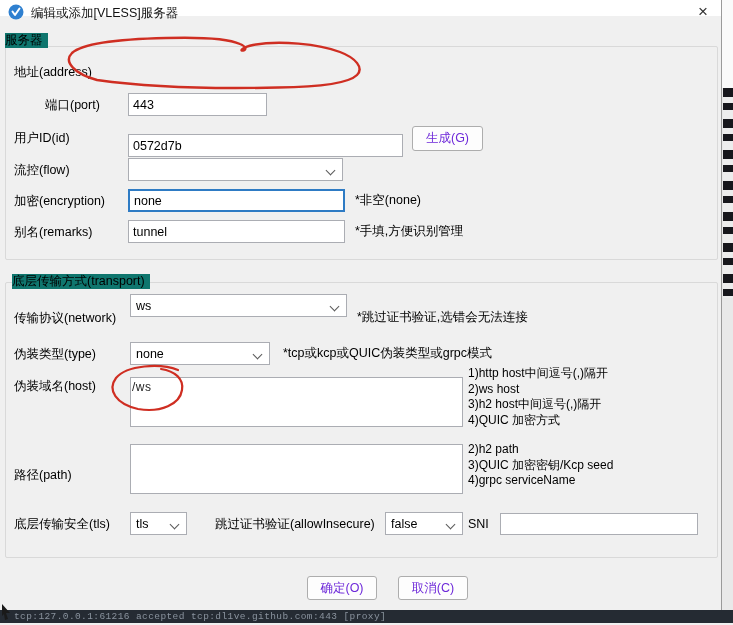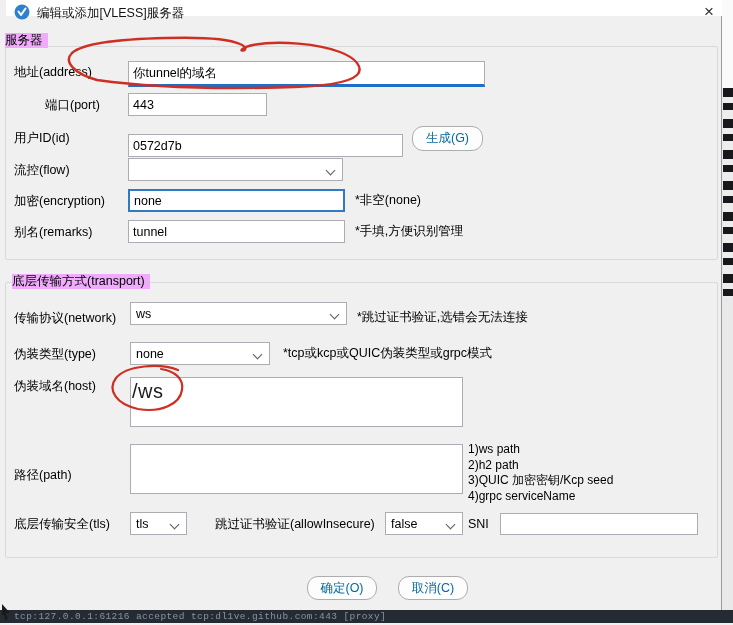--- a/index.html
+++ b/index.html
@@ -11,41 +11,41 @@
   }
   html,body{margin:0;padding:0;background:#888;}
   .canvas{
     position:relative;width:733px;height:625px;overflow:hidden;
     background:#f0f0f0;
     font-family:"Liberation Sans","DejaVu Sans",sans-serif;
     color:#000;
   }
   
   .dialog{position:absolute;left:0;top:0;width:722px;height:612px;background:#f0f0f0;border-right:1px solid #9a9a9a;box-sizing:border-box;}
-  .titlebar{position:absolute;left:6px;top:0;width:100%;height:16px;background:#ffffff;display:flex;align-items:center;}
+  .titlebar{position:absolute;left:0;top:0;width:100%;height:16px;background:#ffffff;display:flex;align-items:center;}
   .app-icon{position:absolute;left:8px;top:4px;width:16px;height:16px;}
   .win-title{position:absolute;left:31px;top:5px;font-size:12.5px;color:#111;white-space:nowrap;}
   .close-btn{position:absolute;right:4px;top:0;width:28px;height:24px;display:flex;align-items:center;justify-content:center;font-size:17px;color:#333;cursor:pointer;}
   
   .groupbox{position:absolute;border:1px solid #d9d9d9;border-radius:2px;background:transparent;}
-  .grouplabel{position:absolute;font-size:12.5px;background:#f0abfc;padding:0 5px 0 0;z-index:2;white-space:nowrap;line-height:15px;}
+  .grouplabel{position:absolute;font-size:12.5px;background:#0f766e;padding:0 5px 0 0;z-index:2;white-space:nowrap;line-height:15px;}
   
   .lbl,.hint{position:absolute;font-size:12.5px;white-space:nowrap;line-height:15px;}
   .txt{position:absolute;box-sizing:border-box;background:#fff;border:1px solid #abadb3;font-size:12.5px;padding:2px 4px;font-family:inherit;color:#000;outline:none;}
   .txt.addr{border-bottom:3px solid var(--accent_blue);}
   .txt.focused{border:2px solid var(--focus_blue);}
   .combo{position:absolute;box-sizing:border-box;background:#fff;border:1px solid #abadb3;display:flex;align-items:center;padding:0 20px 0 5px;font-size:12.5px;cursor:pointer;}
   .chev{position:absolute;right:8px;top:8px;width:6px;height:6px;border-right:1.5px solid #5a5a5a;border-bottom:1.5px solid #5a5a5a;transform:rotate(45deg);}
   .txtarea{position:absolute;box-sizing:border-box;background:#fff;border:1px solid #abadb3;resize:none;font-family:inherit;font-size:12.5px;padding:2px 4px;outline:none;}
-  .btn{position:absolute;box-sizing:border-box;background:#fdfdfd;border:1px solid #adadad;border-radius:11px;font-size:12.5px;font-family:inherit;display:flex;align-items:center;justify-content:center;cursor:pointer;color:#0369a1;}
+  .btn{position:absolute;box-sizing:border-box;background:#fdfdfd;border:1px solid #adadad;border-radius:3px;font-size:12.5px;font-family:inherit;display:flex;align-items:center;justify-content:center;cursor:pointer;color:#6d28d9;}
   .hints{position:absolute;font-size:12px;line-height:15.5px;}
   .hints div{white-space:nowrap;}
   
   .overlay-svg{position:absolute;left:0;top:0;width:733px;height:625px;z-index:60;pointer-events:none;}
-  .ws-note{position:absolute;left:132px;top:380px;font-size:20px;color:#1c1c1c;z-index:55;letter-spacing:0.5px;}
+  .ws-note{position:absolute;left:132px;top:380px;font-size:12px;color:#1c1c1c;z-index:55;letter-spacing:0.5px;}
   
   .bg-strip{position:absolute;left:722px;top:0;width:11px;height:612px;background:#e9e9e9;}
   .bg-strip .top-light{position:absolute;left:0;top:0;width:100%;height:88px;background:#fafafa;}
   .bg-strip .stripes{position:absolute;left:1px;top:88px;width:10px;height:210px;
     background:repeating-linear-gradient(180deg,#17171c 0 9px,#ededed 9px 15px,#17171c 15px 22px,#ededed 22px 31px);}
   .statusbar{position:absolute;left:0;top:610px;width:733px;height:13px;background:var(--statusbar_bg);overflow:hidden;}
   .statusbar span{position:absolute;left:14px;top:1px;font-family:"Liberation Mono","DejaVu Sans Mono",monospace;font-size:9.5px;color:var(--statusbar_text);white-space:nowrap;letter-spacing:0.4px;}
 </style>
 </head>
 <body>
@@ -62,21 +62,20 @@
         </svg>
       </span>
       <span class="win-title">编辑或添加[VLESS]服务器</span>
       <span class="close-btn">×</span>
     </div>
 
     <div class="groupbox" style="left:5px;top:46px;width:711px;height:212px;"></div>
     <span class="grouplabel" style="left:5px;top:33px;">服务器</span>
 
     <span class="lbl" style="left:14px;top:65px;">地址(address)</span>
-    <input class="txt addr" style="left: 128px; top: 61px; width: 357px; height: 26px;" value="你tunnel的域名">
 
     <span class="lbl" style="left:14px;top:98px;margin-left:31px;">端口(port)</span>
     <input class="txt" style="left: 128px; top: 93px; width: 139px; height: 23px;" value="443">
 
     <span class="lbl" style="left:14px;top:131px;">用户ID(id)</span>
     <input class="txt" style="left: 128px; top: 134px; width: 275px; height: 23px;" value="0572d7b">
     <button class="btn" style="left:412px;top:126px;width:71px;height:25px;">生成(G)</button>
 
     <span class="lbl" style="left:14px;top:163px;">流控(flow)</span>
     <div class="combo" style="left:128px;top:158px;width:215px;height:23px;">
@@ -89,40 +88,45 @@
     <span class="hint" style="left:355px;top:193px;">*非空(none)</span>
 
     <span class="lbl" style="left:14px;top:225px;">别名(remarks)</span>
     <input class="txt" style="left: 128px; top: 220px; width: 217px; height: 23px;" value="tunnel">
     <span class="hint" style="left:355px;top:224px;">*手填,方便识别管理</span>
 
     <div class="groupbox" style="left:5px;top:282px;width:711px;height:274px;"></div>
     <span class="grouplabel" style="left:12px;top:274px;">底层传输方式(transport)</span>
 
     <span class="lbl" style="left:14px;top:311px;">传输协议(network)</span>
-    <div class="combo" style="left:130px;top:302px;width:217px;height:23px;">
+    <div class="combo" style="left:130px;top:294px;width:217px;height:23px;">
       <span>ws</span>
       <span class="chev"></span>
     </div>
     <span class="hint" style="left:357px;top:310px;">*跳过证书验证,选错会无法连接</span>
 
     <span class="lbl" style="left:14px;top:347px;">伪装类型(type)</span>
     <div class="combo" style="left:130px;top:342px;width:140px;height:23px;">
       <span>none</span>
       <span class="chev"></span>
     </div>
     <span class="hint" style="left:283px;top:346px;">*tcp或kcp或QUIC伪装类型或grpc模式</span>
 
     <span class="lbl" style="left:14px;top:379px;">伪装域名(host)</span>
     <textarea class="txtarea" style="left: 130px; top: 377px; width: 333px; height: 50px;"></textarea>
+    <div class="hints" style="left:468px;top:366px;">
+      <div>1)http host中间逗号(,)隔开</div>
+      <div>2)ws host</div>
+      <div>3)h2 host中间逗号(,)隔开</div>
+      <div>4)QUIC 加密方式</div>
+    </div>
 
     <span class="lbl" style="left:14px;top:468px;">路径(path)</span>
     <textarea class="txtarea" style="left: 130px; top: 444px; width: 333px; height: 50px;"></textarea>
     <div class="hints" style="left:468px;top:442px;">
-      <div>1)ws path</div>
       <div>2)h2 path</div>
       <div>3)QUIC 加密密钥/Kcp seed</div>
       <div>4)grpc serviceName</div>
     </div>
 
     <span class="lbl" style="left:14px;top:517px;">底层传输安全(tls)</span>
     <div class="combo" style="left:130px;top:512px;width:57px;height:23px;">
       <span>tls</span>
       <span class="chev"></span>
     </div>

